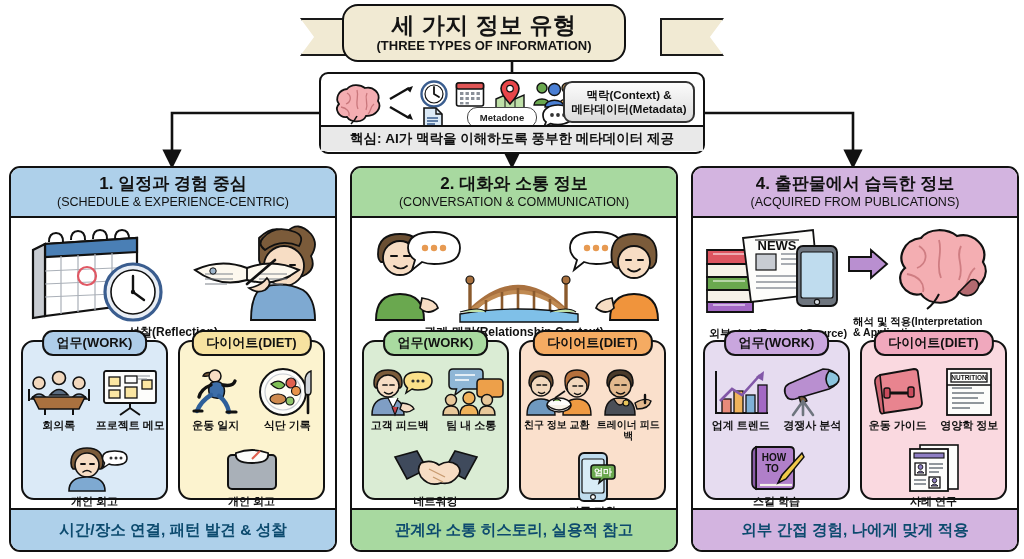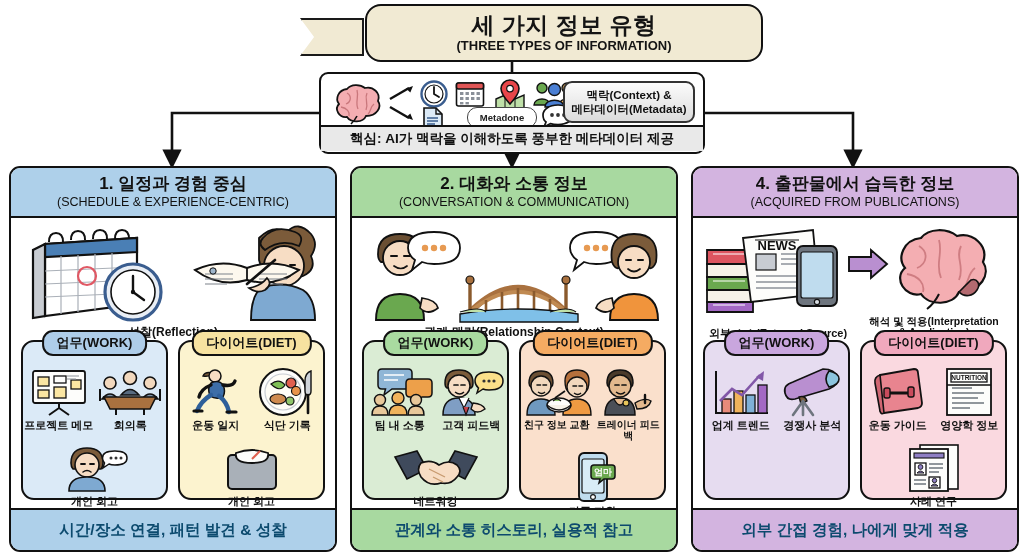--- a/index.html
+++ b/index.html
@@ -12,24 +12,24 @@
   #title-ribbon{
     position:absolute;left:300px;top:4px;width:424px;height:62px;
   }
   .ribbon-tail{
     position:absolute;top:14px;width:60px;height:34px;background:#f1ead3;
     border:2.5px solid #1a1a1a;
   }
   .ribbon-tail.left{left:0;clip-path:polygon(0 0,100% 0,100% 100%,0 100%,22% 50%);}
   .ribbon-tail.right{right:0;clip-path:polygon(0 0,100% 0,78% 50%,100% 100%,0 100%);}
   #title-plate{
-    position:absolute;left:42px;top:0;width:398px;height:58px;
+    position:absolute;left:42px;top:0;width:284px;height:58px;
     background:#f1ead3;border:2.5px solid #111;border-radius:16px;
     display:flex;flex-direction:column;align-items:center;justify-content:center;
-    z-index:3;box-sizing:border-box;margin-left:23px;
+    z-index:3;box-sizing:border-box;
   }
   #title-plate .ko{font-size:23px;font-weight:bold;color:#141414;line-height:1.08;letter-spacing:.5px;}
   #title-plate .en{font-size:13px;font-weight:bold;color:#141414;line-height:1.1;margin-top:1px;}
 
   
   #hub{
     position:absolute;left:319px;top:72px;width:386px;height:82px;
     background:#ffffff;border:2.5px solid #111;border-radius:9px;box-sizing:border-box;
   }
   #hub-row{position:absolute;left:6px;top:3px;right:6px;height:52px;}
@@ -297,52 +297,52 @@
   </div>
 
   <div class="pods">
 
     <div class="pod" style="background:#dbeaf7">
       <div class="pod-tag" style="background:#aecde9">업무(WORK)</div>
       <div class="pod-grid">
         <div class="pod-cell">
           <div class="cell-art">
             <svg width="64" height="50" viewBox="0 0 64 50">
-              <rect x="6" y="4" width="52" height="32" rx="2" fill="#fdfdfb" stroke="#111" stroke-width="1.8"></rect>
-              <g stroke="#111" stroke-width="1.3">
-                <rect x="11" y="10" width="11" height="9" fill="#fbe6a2"></rect>
-                <rect x="27" y="9" width="12" height="7" fill="#fdfdfb"></rect>
-                <rect x="44" y="13" width="10" height="9" fill="#fbe6a2"></rect>
-                <rect x="11" y="23" width="11" height="8" fill="#fbe6a2"></rect>
-                <rect x="27" y="20" width="12" height="11" fill="#fbe6a2"></rect>
-              </g>
-              <path d="M40,9 h12 M40,12 h9" stroke="#8d939b" stroke-width="1.1"></path>
-              <path d="M32,36 v5 M32,41 L22,48 M32,41 L42,48" stroke="#111" stroke-width="2"></path>
-            </svg>
-          </div>
-          <div class="cell-lbl">프로젝트 메모</div>
-        </div>
-        <div class="pod-cell">
-          <div class="cell-art">
-            <svg width="64" height="50" viewBox="0 0 64 50">
               <g stroke="#111" stroke-width="1.6">
                 <circle cx="12" cy="16" r="6" fill="#f2d8bd"></circle>
                   <path d="M4,32 q8,-10 16,0 z" fill="#7e94ab"></path>
                 <circle cx="52" cy="16" r="6" fill="#f2d8bd"></circle>
                   <path d="M44,32 q8,-10 16,0 z" fill="#7e94ab"></path>
                 <circle cx="32" cy="11" r="6.5" fill="#f2d8bd"></circle>
                   <path d="M23,28 q9,-11 18,0 z" fill="#586b80"></path>
                 <path d="M6,30 L58,30 L52,42 L12,42 Z" fill="#a9713f"></path>
                 <path d="M18,42 v6 M46,42 v6" stroke-width="2"></path>
                 <path d="M2,22 v12 M62,22 v12" stroke-width="2"></path>
               </g>
             </svg>
           </div>
           <div class="cell-lbl">회의록</div>
         </div>
+        <div class="pod-cell">
+          <div class="cell-art">
+            <svg width="64" height="50" viewBox="0 0 64 50">
+              <rect x="6" y="4" width="52" height="32" rx="2" fill="#fdfdfb" stroke="#111" stroke-width="1.8"></rect>
+              <g stroke="#111" stroke-width="1.3">
+                <rect x="11" y="10" width="11" height="9" fill="#fbe6a2"></rect>
+                <rect x="27" y="9" width="12" height="7" fill="#fdfdfb"></rect>
+                <rect x="44" y="13" width="10" height="9" fill="#fbe6a2"></rect>
+                <rect x="11" y="23" width="11" height="8" fill="#fbe6a2"></rect>
+                <rect x="27" y="20" width="12" height="11" fill="#fbe6a2"></rect>
+              </g>
+              <path d="M40,9 h12 M40,12 h9" stroke="#8d939b" stroke-width="1.1"></path>
+              <path d="M32,36 v5 M32,41 L22,48 M32,41 L42,48" stroke="#111" stroke-width="2"></path>
+            </svg>
+          </div>
+          <div class="cell-lbl">프로젝트 메모</div>
+        </div>
       </div>
       <div class="pod-grid">
         <div class="pod-cell full">
           <div class="cell-art">
             <svg width="76" height="50" viewBox="0 0 76 50">
               <path d="M14,20 q0,-15 16,-15 q16,0 16,15 q0,4 -2,6 H16 q-2,-2 -2,-6 z" fill="#7b5b3a" stroke="#111" stroke-width="1.6"></path>
               <circle cx="30" cy="22" r="12" fill="#f7ddc4" stroke="#111" stroke-width="1.6"></circle>
               <path d="M24,21 h4 M33,21 h4" stroke="#111" stroke-width="1.8" stroke-linecap="round"></path>
               <path d="M26,29 q4,-3 8,0" stroke="#111" stroke-width="1.5" fill="none" stroke-linecap="round"></path>
               <path d="M12,48 q0,-14 18,-14 q18,0 18,14 z" fill="#7ea9d1" stroke="#111" stroke-width="1.6"></path>
@@ -457,56 +457,56 @@
       </svg>
     </span>
     <div class="hero-cap" style="bottom:1px">관계 맥락(Relationship Context)</div>
   </div>
 
   <div class="pods">
 
     <div class="pod" style="background:#daecd4">
       <div class="pod-tag" style="background:#a9dba0">업무(WORK)</div>
       <div class="pod-grid">
-        <div class="pod-cell">
-          <div class="cell-art">
-            <svg width="68" height="50" viewBox="0 0 68 50">
-              <path d="M16,2 h26 q4,0 4,4 v12 q0,4 -4,4 H26 l-8,6 l1.5,-6 H16 q-4,0 -4,-4 V6 q0,-4 4,-4 z" fill="#8fb6d6" stroke="#111" stroke-width="1.5"></path>
-              <path d="M18,8 h20 M18,13 h14" stroke="#fff" stroke-width="1.6"></path>
-              <path d="M44,12 h18 q4,0 4,4 v10 q0,4 -4,4 h-6 l-6,5 l1,-5 h-7 q-4,0 -4,-4 V16 q0,-4 4,-4 z" fill="#eda04a" stroke="#111" stroke-width="1.5"></path>
-              <g stroke="#111" stroke-width="1.4">
-                <circle cx="14" cy="33" r="5.5" fill="#e8c89a"></circle>
-                  <path d="M6,48 q0,-9 8,-9 q8,0 8,9 z" fill="#e8c89a"></path>
-                <circle cx="32" cy="31" r="6" fill="#f0b35b"></circle>
-                  <path d="M23,48 q0,-10 9,-10 q9,0 9,10 z" fill="#f0b35b"></path>
-                <circle cx="50" cy="33" r="5.5" fill="#e8c89a"></circle>
-                  <path d="M42,48 q0,-9 8,-9 q8,0 8,9 z" fill="#e8c89a"></path>
-              </g>
-            </svg>
-          </div>
-          <div class="cell-lbl">팀 내 소통</div>
-        </div>
         <div class="pod-cell">
           <div class="cell-art">
             <svg width="68" height="50" viewBox="0 0 68 50">
               <path d="M8,16 q0,-13 14,-13 q14,0 14,13 q0,4 -2,5 H10 q-2,-1 -2,-5 z" fill="#7b5b3a" stroke="#111" stroke-width="1.5"></path>
               <circle cx="22" cy="19" r="11" fill="#f7ddc4" stroke="#111" stroke-width="1.5"></circle>
               <path d="M17,18 h4 M24,18 h4" stroke="#111" stroke-width="1.7" stroke-linecap="round"></path>
               <path d="M18,25 q5,4 9,0" fill="none" stroke="#111" stroke-width="1.4"></path>
               <path d="M6,48 q0,-17 16,-17 q16,0 16,17 z" fill="#7f9ec4" stroke="#111" stroke-width="1.5"></path>
               <path d="M22,31 l5,10 l5,-10" fill="#fff" stroke="#111" stroke-width="1.2"></path>
               <path d="M26,40 l3,8 l3,-8" fill="#c4404a" stroke="#111" stroke-width="1.1"></path>
               <path d="M36,36 q10,1 12,6 q-8,6 -14,0 z" fill="#f7ddc4" stroke="#111" stroke-width="1.4"></path>
               <path d="M52,5 q14,0 14,9 q0,9 -14,9 q-4,0 -6,-1 l-6,4 l1.5,-5 q-3.5,-3 -3.5,-7 q0,-9 14,-9 z" fill="#fbe08a" stroke="#111" stroke-width="1.5"></path>
               <circle cx="47" cy="14" r="1.6" fill="#333"></circle>
                 <circle cx="52" cy="14" r="1.6" fill="#333"></circle>
                 <circle cx="57" cy="14" r="1.6" fill="#333"></circle>
             </svg>
           </div>
           <div class="cell-lbl">고객 피드백</div>
+        </div>
+        <div class="pod-cell">
+          <div class="cell-art">
+            <svg width="68" height="50" viewBox="0 0 68 50">
+              <path d="M16,2 h26 q4,0 4,4 v12 q0,4 -4,4 H26 l-8,6 l1.5,-6 H16 q-4,0 -4,-4 V6 q0,-4 4,-4 z" fill="#8fb6d6" stroke="#111" stroke-width="1.5"></path>
+              <path d="M18,8 h20 M18,13 h14" stroke="#fff" stroke-width="1.6"></path>
+              <path d="M44,12 h18 q4,0 4,4 v10 q0,4 -4,4 h-6 l-6,5 l1,-5 h-7 q-4,0 -4,-4 V16 q0,-4 4,-4 z" fill="#eda04a" stroke="#111" stroke-width="1.5"></path>
+              <g stroke="#111" stroke-width="1.4">
+                <circle cx="14" cy="33" r="5.5" fill="#e8c89a"></circle>
+                  <path d="M6,48 q0,-9 8,-9 q8,0 8,9 z" fill="#e8c89a"></path>
+                <circle cx="32" cy="31" r="6" fill="#f0b35b"></circle>
+                  <path d="M23,48 q0,-10 9,-10 q9,0 9,10 z" fill="#f0b35b"></path>
+                <circle cx="50" cy="33" r="5.5" fill="#e8c89a"></circle>
+                  <path d="M42,48 q0,-9 8,-9 q8,0 8,9 z" fill="#e8c89a"></path>
+              </g>
+            </svg>
+          </div>
+          <div class="cell-lbl">팀 내 소통</div>
         </div>
       </div>
       <div class="pod-grid">
         <div class="pod-cell full">
           <div class="cell-art">
             <svg width="86" height="46" viewBox="0 0 86 46">
               <path d="M2,10 L24,4 L34,22 L14,32 Z" fill="#3f4a5c" stroke="#111" stroke-width="1.6"></path>
               <path d="M84,10 L62,4 L52,22 L72,32 Z" fill="#3f4a5c" stroke="#111" stroke-width="1.6"></path>
               <path d="M28,16 q10,-4 18,2 q10,-6 18,0 q6,6 0,12 q-6,8 -16,6 q-12,4 -20,-6 q-5,-8 0,-14 z" fill="#f7ddc4" stroke="#111" stroke-width="1.7"></path>
               <path d="M36,22 q8,4 16,8 M40,30 q6,3 10,5" stroke="#c79a6e" stroke-width="1.3" fill="none"></path>
@@ -618,21 +618,21 @@
     <span style="position:absolute;left:198px;top:8px">
       <svg width="112" height="84" viewBox="0 0 112 84">
         <path d="M30,12 C12,14 6,32 14,42 C2,52 14,72 30,68 C38,80 62,80 68,66 C90,66 100,48 92,36 C98,20 82,6 66,10 C56,2 38,2 30,12 Z" fill="#f4aeb2" stroke="#111" stroke-width="2.2"></path>
         <path d="M28,20 C38,26 36,38 26,42 M48,14 C52,28 44,38 50,52 M70,20 C64,32 74,40 68,54 M16,48 C28,50 34,58 32,66 M84,42 C76,48 78,58 72,62" fill="none" stroke="#cf7d82" stroke-width="1.8"></path>
         <path d="M68,66 C74,72 82,70 86,64 C90,58 86,52 80,54 z" fill="#b46a70" stroke="#111" stroke-width="1.6"></path>
         <path d="M48,68 C44,76 40,80 36,83" fill="none" stroke="#111" stroke-width="2"></path>
       </svg>
     </span>
 
     <div class="hero-cap" style="left:2px;width:166px;text-align:center;bottom:1px;font-size:11px">외부 소스(External Source)</div>
-    <div style="position:absolute;right:2px;width:162px;text-align:center;bottom:1px;font-size:10.5px;font-weight:bold;color:#111;line-height:1.12">
+    <div style="position:absolute;right:2px;width:162px;text-align:left;bottom:1px;font-size:10.5px;font-weight:bold;color:#111;line-height:1.12">
       <div>해석 및 적용(Interpretation</div>
       <div>&amp; Application)</div>
     </div>
   </div>
 
   <div class="pods">
 
     <div class="pod" style="background:#e6dcf0">
       <div class="pod-tag" style="background:#c9a6de">업무(WORK)</div>
       <div class="pod-grid">
@@ -653,20 +653,36 @@
         <div class="pod-cell">
           <div class="cell-art">
             <svg width="66" height="50" viewBox="0 0 66 50">
               <path d="M44,2 q12,0 14,8 q2,8 -8,12 L16,32 q-8,2 -10,-6 q-2,-8 8,-11 z" fill="#b98fd0" stroke="#111" stroke-width="1.7"></path>
               <path d="M50,4 q10,2 10,8 q0,6 -10,8 q-6,-8 0,-16 z" fill="#8cc4de" stroke="#111" stroke-width="1.6"></path>
               <path d="M20,30 q6,-2 8,4 l-6,3 z" fill="#7b5b3a" stroke="#111" stroke-width="1.4"></path>
               <path d="M24,34 L14,48 M24,34 L34,48 M24,34 L24,48" stroke="#6e757e" stroke-width="2.6" stroke-linecap="round"></path>
             </svg>
           </div>
           <div class="cell-lbl">경쟁사 분석</div>
+        </div>
+      </div>
+      <div class="pod-grid">
+        <div class="pod-cell full">
+          <div class="cell-art">
+            <svg width="58" height="50" viewBox="0 0 58 50">
+              <path d="M8,4 h34 q4,0 4,4 v34 q0,4 -4,4 H8 z" fill="#b07fc9" stroke="#111" stroke-width="1.8"></path>
+              <path d="M8,4 v42 q-4,-2 -4,-6 V10 q0,-4 4,-6 z" fill="#8a5ca8" stroke="#111" stroke-width="1.6"></path>
+              <path d="M12,42 h32" stroke="#f6f2e8" stroke-width="2.2"></path>
+              <text x="26" y="18" font-family="'Liberation Sans',sans-serif" font-size="10" font-weight="bold" fill="#111" text-anchor="middle">HOW</text>
+              <text x="24" y="29" font-family="'Liberation Sans',sans-serif" font-size="10" font-weight="bold" fill="#111" text-anchor="middle">TO</text>
+              <path d="M54,10 L34,32 L30,40 L38,36 L56,14 Z" fill="#f0c94a" stroke="#111" stroke-width="1.5"></path>
+              <path d="M30,40 L34,32" stroke="#111" stroke-width="1.2"></path>
+            </svg>
+          </div>
+          <div class="cell-lbl">스킬 학습</div>
         </div>
       </div>
     </div>
 
     <div class="pod" style="background:#fad9e0">
       <div class="pod-tag" style="background:#f0a8bd">다이어트(DIET)</div>
       <div class="pod-grid">
         <div class="pod-cell">
           <div class="cell-art">
             <svg width="60" height="50" viewBox="0 0 60 50">

